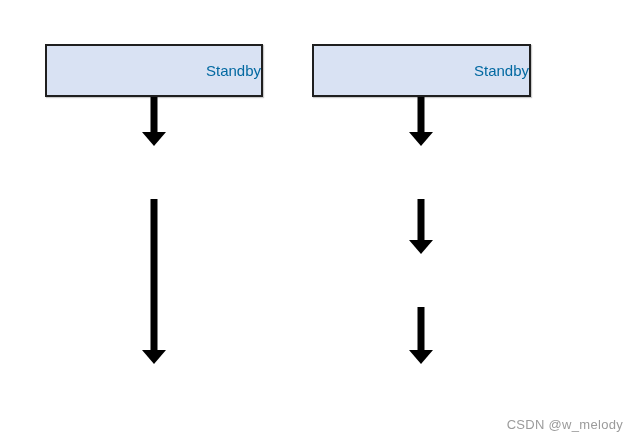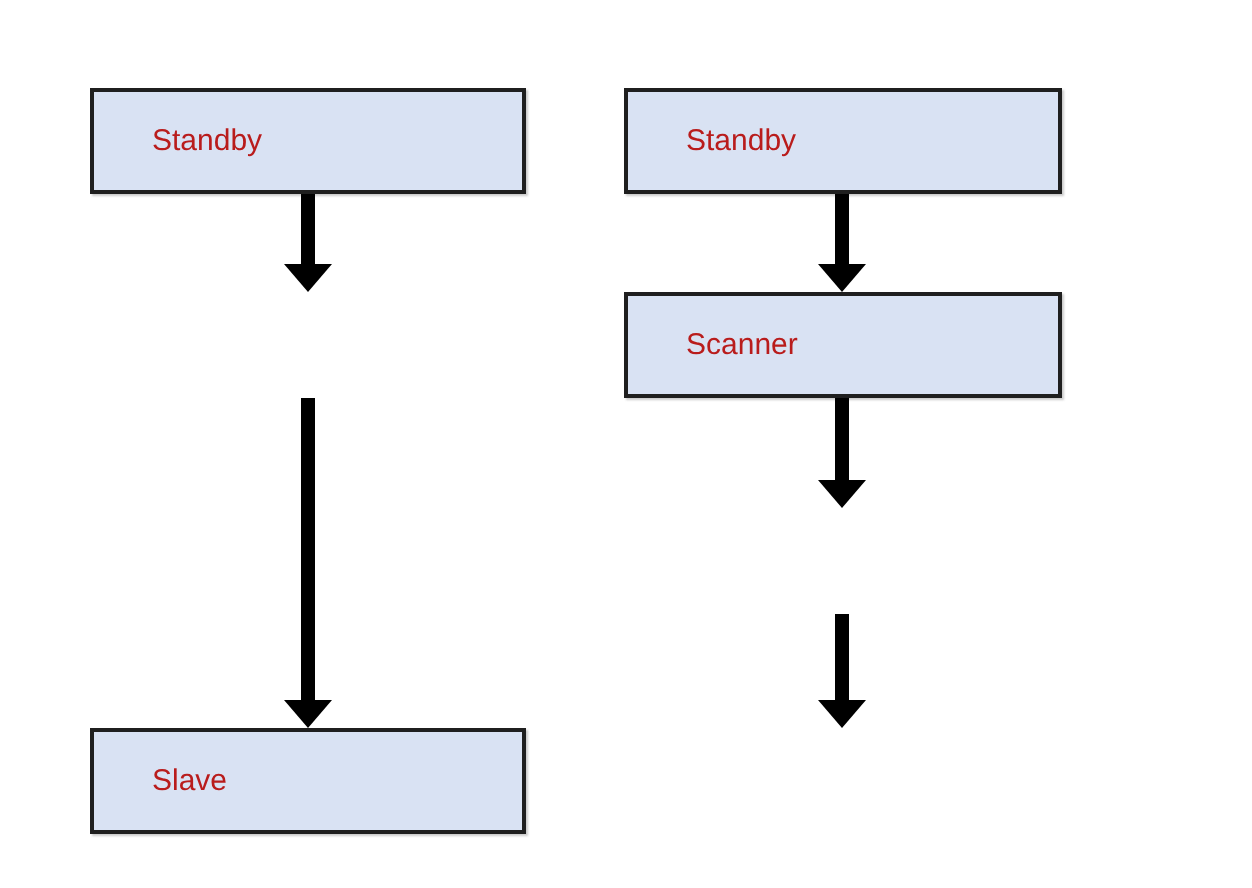--- a/index.html
+++ b/index.html
@@ -15,25 +15,24 @@
     overflow: hidden;
     font-family: "Liberation Sans", sans-serif;
   }
   .node {
     position: absolute;
     box-sizing: border-box;
     background: var(--node-fill, #d9e2f3);
     border: 2px solid var(--node-border, #1f1f1f);
     display: flex;
     align-items: center;
-    justify-content: flex-start;
+    justify-content: flex-end;
     font-size: 15px;
-    color: #b91c1c;
+    color: #0369a1;
     box-shadow: 1px 1px 1px rgba(140,140,140,0.45);
-    padding-left: 29px;
   }
   .col-left  { left: 45px;  width: 218px; height: 53px; }
   .col-right { left: 312px; width: 219px; height: 53px; }
   .row-1 { top: 44px; }
   .row-2 { top: 146px; }
   .row-3 { top: 254px; }
   .row-4 { top: 364px; }
 
   .arrow {
     position: absolute;
@@ -89,43 +88,38 @@
     <div class="shaft"></div>
     <div class="head"></div>
   </div>
 
 
   <div class="arrow arrow-left a-l2">
     <div class="shaft"></div>
     <div class="head"></div>
   </div>
 
-  <div class="node col-left row-4">
-    <span>Slave</span>
-  </div>
 
   <div class="node col-right row-1">
     <span>Standby</span>
   </div>
 
   <div class="arrow arrow-right a-r1">
     <div class="shaft"></div>
     <div class="head"></div>
   </div>
 
-  <div class="node col-right row-2">
-    <span>Scanner</span>
-  </div>
 
   <div class="arrow arrow-right a-r2">
     <div class="shaft"></div>
     <div class="head"></div>
   </div>
 
 
   <div class="arrow arrow-right a-r3">
     <div class="shaft"></div>
     <div class="head"></div>
   </div>
 
 
+  <div class="watermark">CSDN @w_melody</div>
 
 </div>
 
 </body></html>

